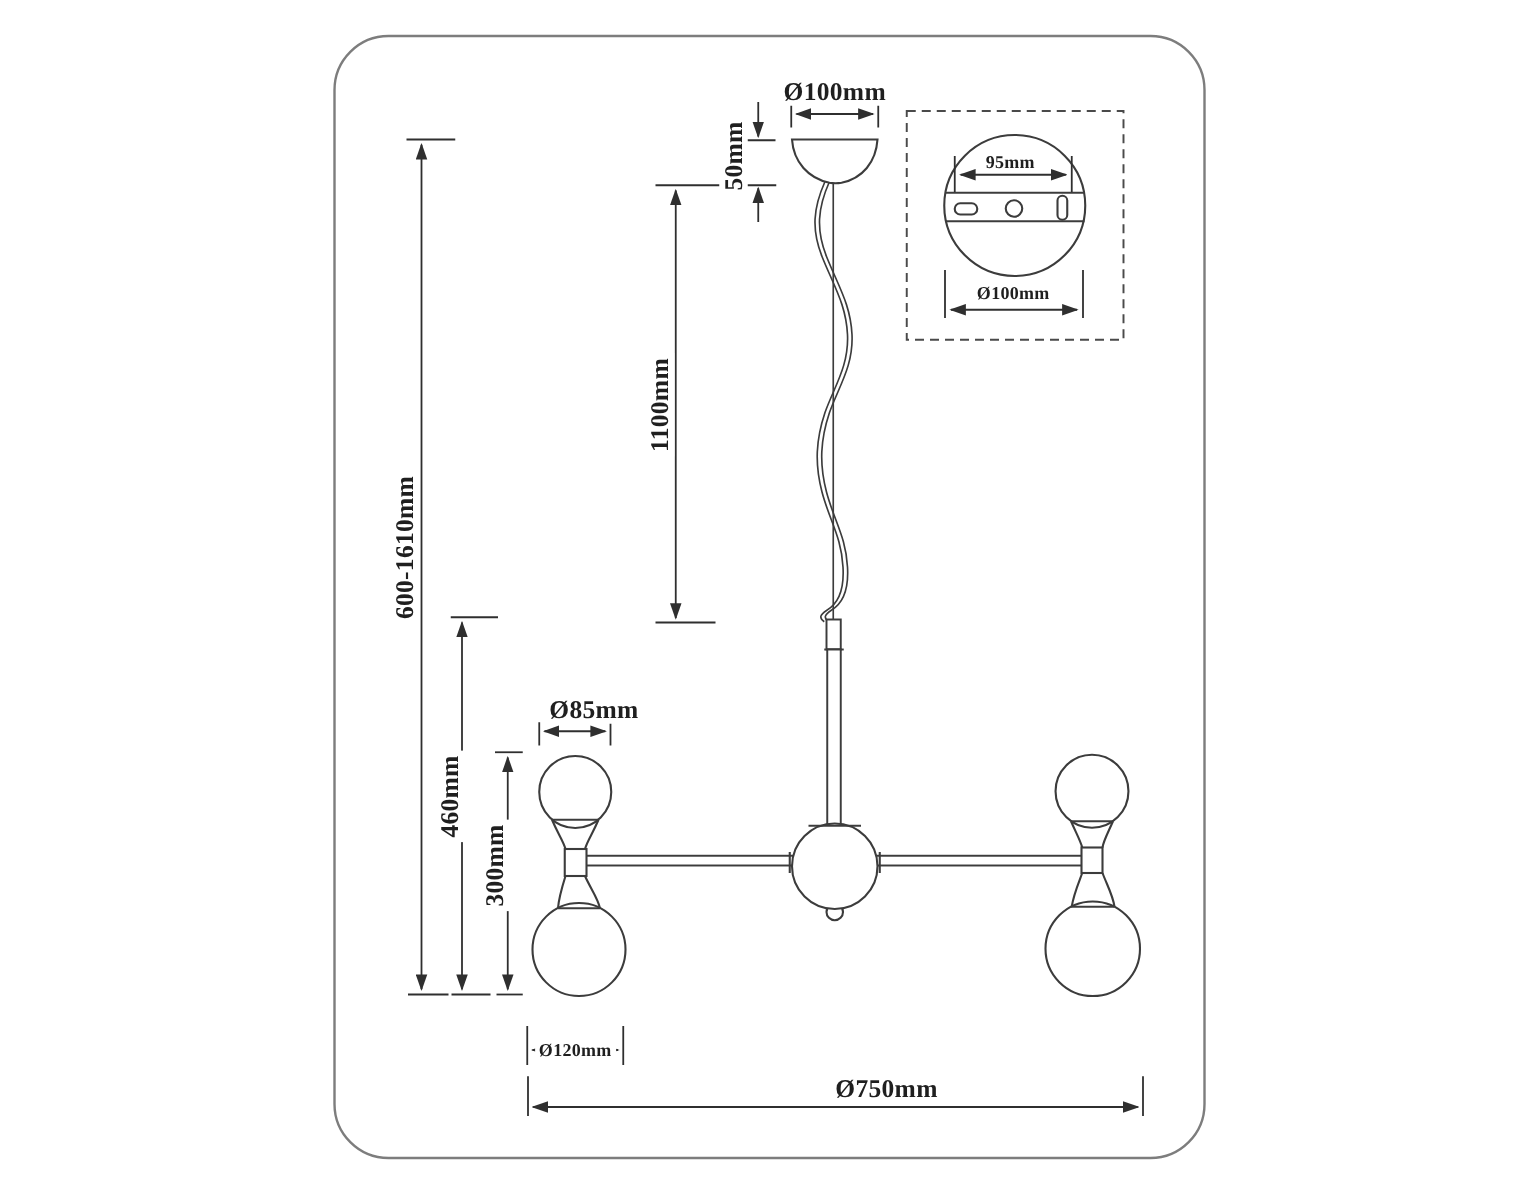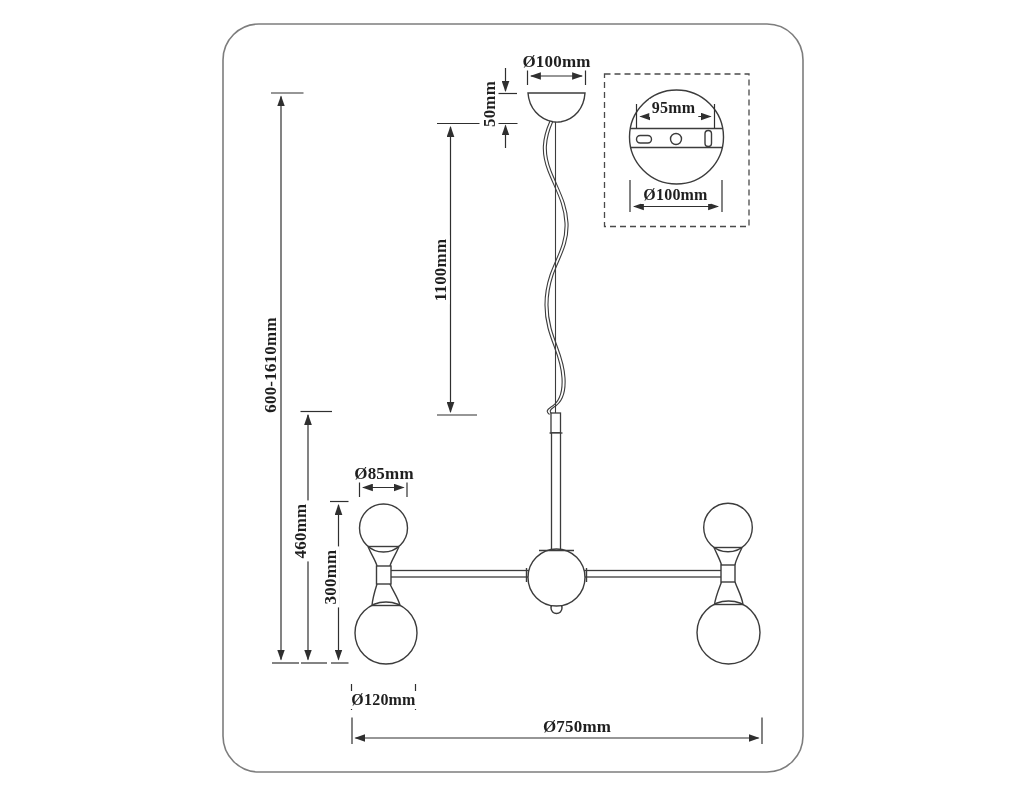--- a/index.html
+++ b/index.html
@@ -8,21 +8,21 @@
     font-family:Liberation Serif, serif;
   }
   #lineart{position:absolute;left:0;top:0;}
   .dim-label{
     position:absolute;
     font-weight:700;font-size:17px;line-height:1;
     color:#1f1f1f;background:#ffffff;padding:1px 3px;white-space:nowrap;
     transform:translate(-50%,-50%);letter-spacing:.2px;
   }
   .dim-label.v{transform:translate(-50%,-50%) rotate(-90deg);}
-  .dim-label.small{font-size:16px;}
+  .dim-label.small{font-size:12px;}
 </style>
 </head>
 <body>
 
 <div id="stage">
 
   <svg id="lineart" width="1024" height="796" viewBox="0 0 1024 796">
     <defs>
       <marker id="arr" viewBox="0 0 10 7" markerWidth="11" markerHeight="8" refX="9" refY="3.5" orient="auto-start-reverse" markerUnits="userSpaceOnUse">
         <path d="M0,0 L10,3.5 L0,7 Z" fill="#2f2f2f"></path>
@@ -160,23 +160,23 @@
   <div class="dim-label v" style="left:488.5px;top:103.5px;">50mm</div>
 
   <div class="dim-label v" style="left:440px;top:269.5px;">1100mm</div>
 
   <div class="dim-label v" style="left:270px;top:365px;">600-1610mm</div>
 
   <div class="dim-label v" style="left:299.5px;top:531px;">460mm</div>
 
   <div class="dim-label v" style="left:329.5px;top:577px;">300mm</div>
 
-  <div class="dim-label" style="left:384px;top:473px;">Ø85mm</div>
+  <div class="dim-label" style="left:396px;top:473px;">Ø85mm</div>
 
   <div class="dim-label small" style="left:383.5px;top:700px;">Ø120mm</div>
 
-  <div class="dim-label" style="left:577px;top:725.5px;text-align:right;">Ø750mm</div>
+  <div class="dim-label" style="left:591px;top:725.5px;text-align:right;">Ø750mm</div>
 
   <div class="dim-label small" style="left:673.5px;top:107.5px;">95mm</div>
 
   <div class="dim-label small" style="left:675.5px;top:194.5px;">Ø100mm</div>
 
 </div>
 
 </body></html>

